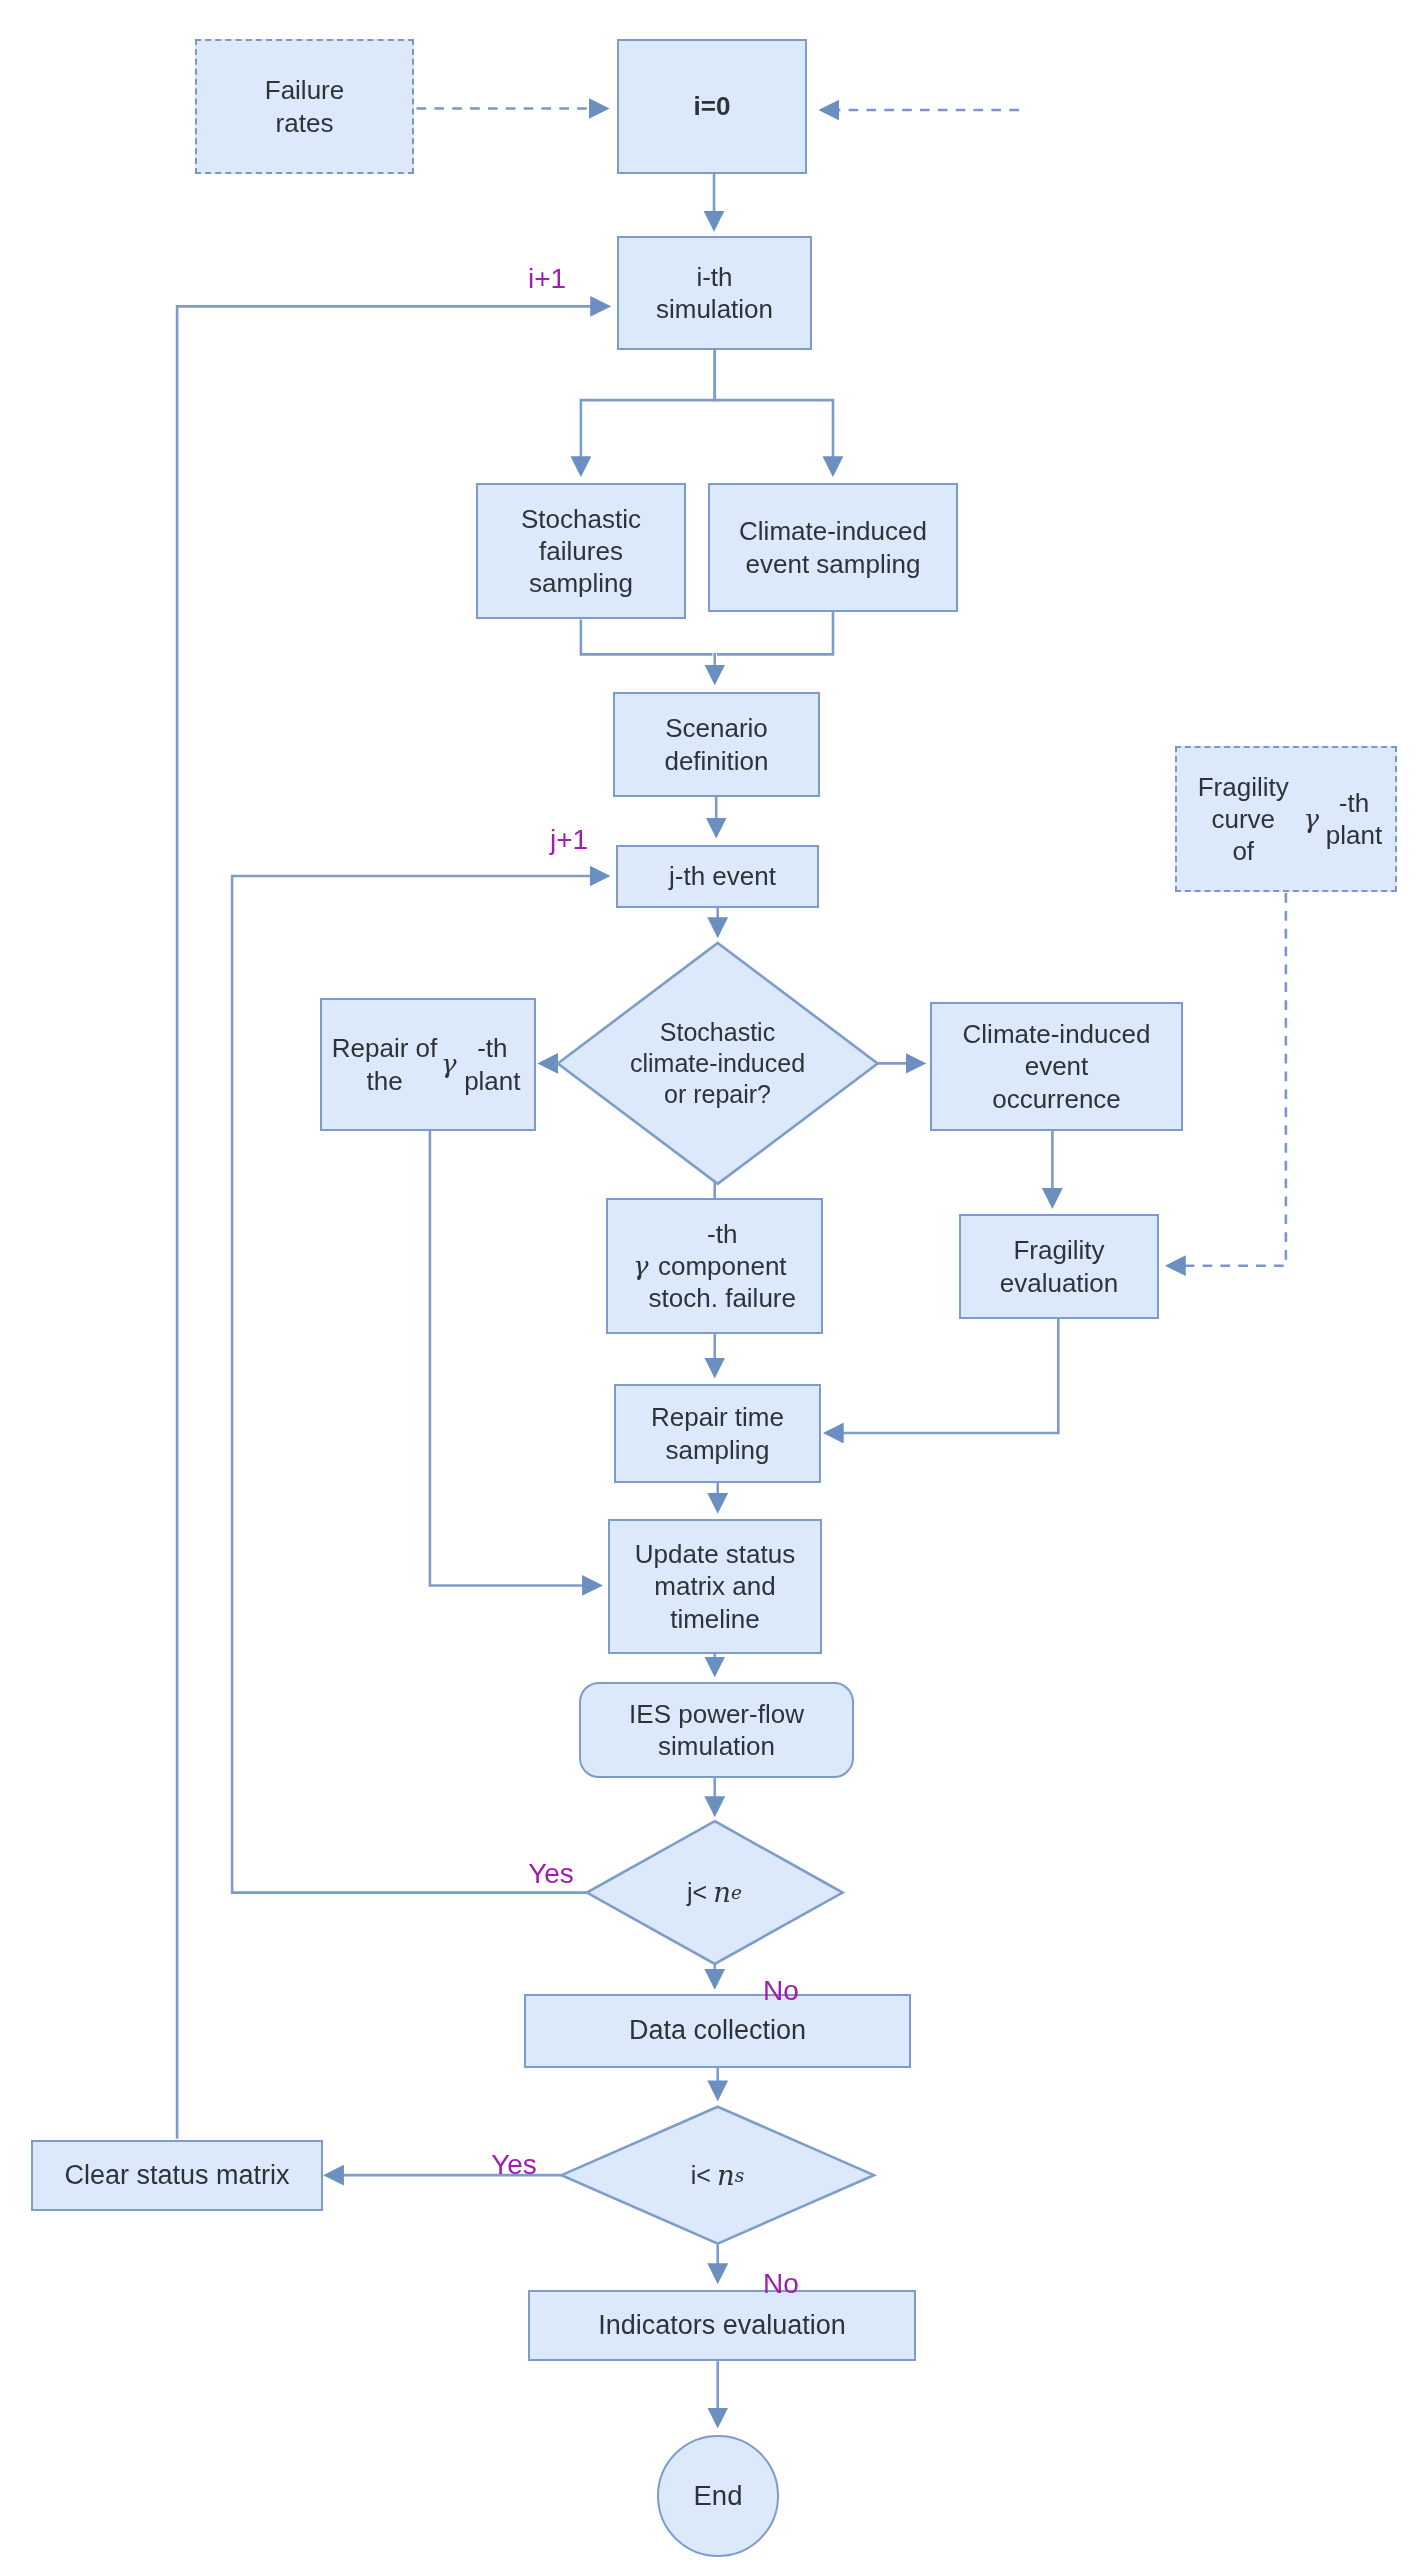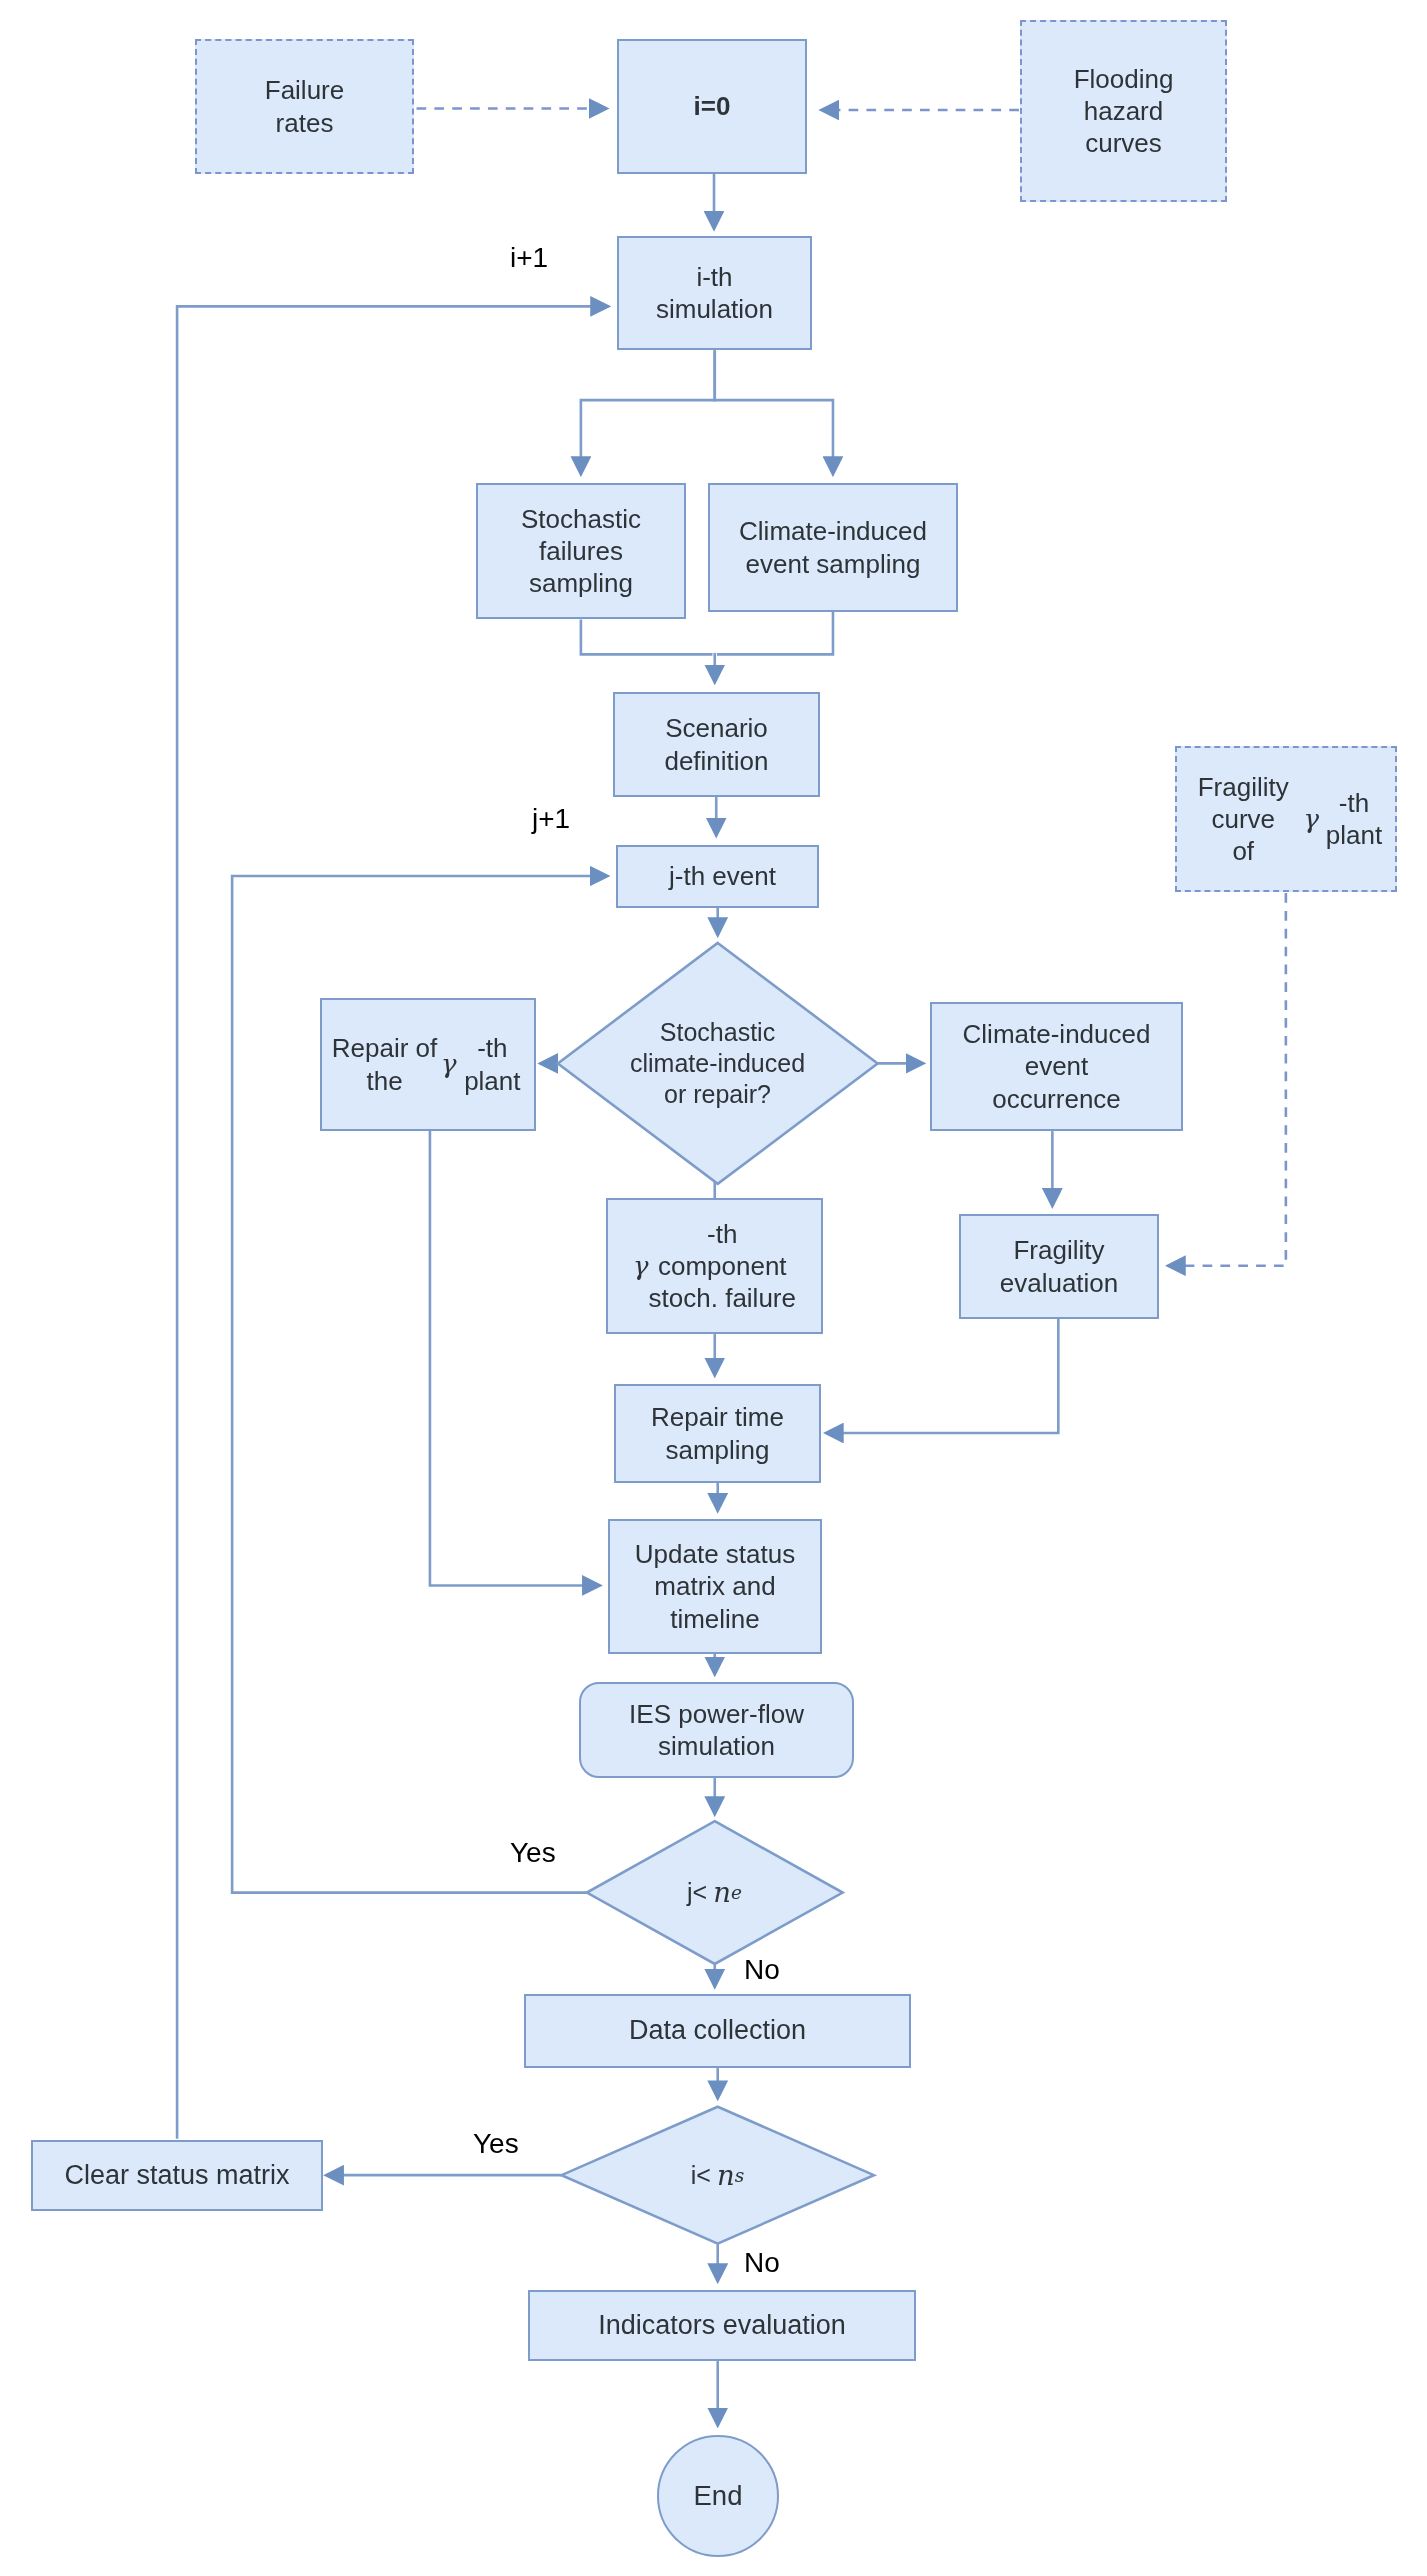--- a/index.html
+++ b/index.html
@@ -29,21 +29,21 @@
   .node.dashed{border:2.2px dashed var(--dashed-stroke);}
   .node.wide{font-size:27px;}
   .node.circle{border-radius:50%;font-size:27.5px;}
   .dlabel{
     position:absolute;display:flex;align-items:center;justify-content:center;
     text-align:center;font-size:25px;line-height:1.24;white-space:pre-line;
   }
   .dlabel .var{font-family:"DejaVu Serif", serif;font-style:italic;font-size:27.5px;margin-left:6px;}
   .dlabel sub{font-family:"DejaVu Serif", serif;font-style:italic;font-size:18.6px;}
   .elabel{
-    position:absolute;font-size:28px;color:#000000;
+    position:absolute;font-size:28px;color:#a21caf;text-align:center;margin-top:21px;
   }
   .gvar{font-family:"DejaVu Serif", serif;font-style:italic;}
 </style>
 </head>
 <body>
 
 <div id="canvas">
 
   <svg id="wires" xmlns="http://www.w3.org/2000/svg" viewBox="0 0 1920 3464">
     <defs>
@@ -91,23 +91,20 @@
       <polygon class="diamond" points="961,2449 1133,2545 961,2641 789,2545"></polygon>
       <polygon class="diamond" points="965,2833 1175,2925 965,3017 755,2925"></polygon>
     </g>
   </svg>
 
   <div class="node dashed" style="left:195px;top:39px;width:219px;height:135px;">Failure
 rates</div>
 
   <div class="node" style="left:617px;top:39px;width:190px;height:135px;font-weight:bold;">i=0</div>
 
-  <div class="node dashed" style="left:1020px;top:20px;width:207px;height:182px;">Flooding
-hazard
-curves</div>
 
   <div class="node" style="left:617px;top:236px;width:195px;height:114px;">i-th
 simulation</div>
 
   <div class="node" style="left:476px;top:483px;width:210px;height:136px;">Stochastic
 failures
 sampling</div>
 
   <div class="node" style="left:708px;top:483px;width:250px;height:129px;">Climate-induced
 event sampling</div>

